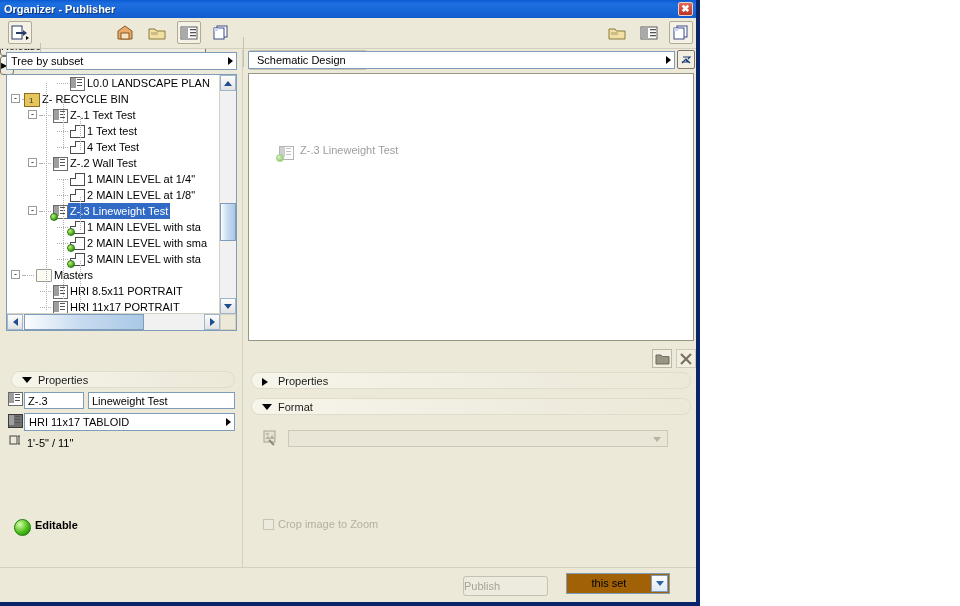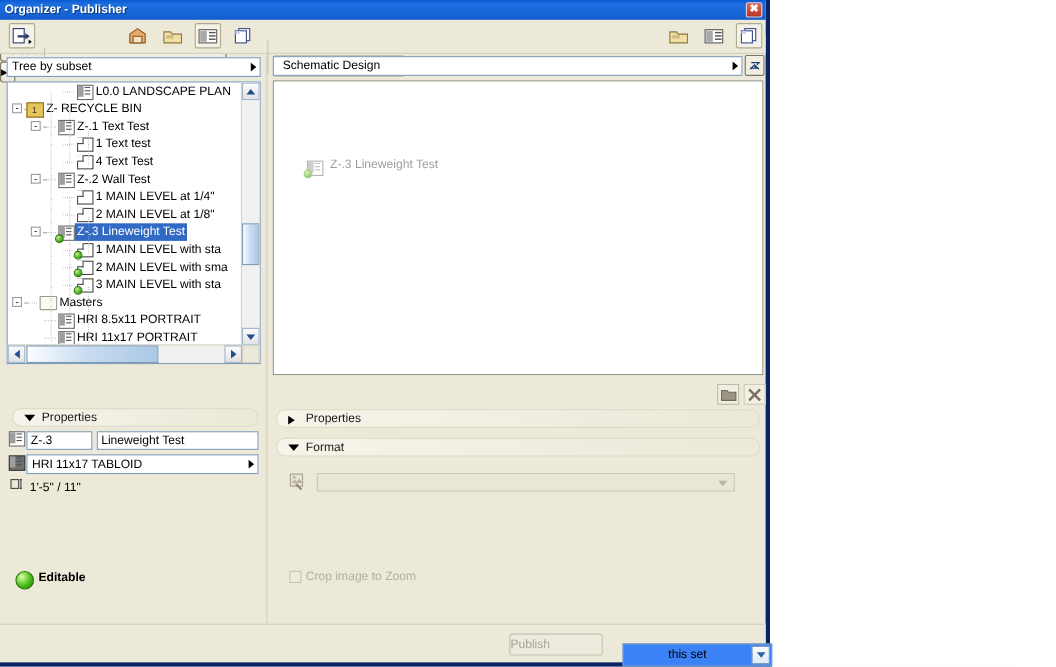--- a/index.html
+++ b/index.html
@@ -506,22 +506,22 @@
 
     <div class="btn disabled" style="left:302px; top:413px; width:120px; height:20px; line-height:18px;">Options...</div>
 
     <div style="position:absolute; left:15px; top:469px; width:11px; height:11px;
                 background:#edeade; border:1px solid #c8c3b3; box-sizing:border-box;"></div>
     <div style="position:absolute; left:30px; top:468px; font-size:11px;" class="ghost">Crop image to Zoom</div>
   </div>
 
   <div id="bottombar">
     <div class="btn disabled" style="position:absolute; left:463px; top:8px; width:85px; height:20px; line-height:18px;">Publish</div>
-    <div style="position:absolute; left:566px; top:17px; width:136px; height:21px;
-                background:#3b82f6; border:1px solid #7f9db9; box-sizing:border-box;">
+    <div style="position:absolute; left:566px; top:5px; width:104px; height:21px;
+                background:#a16207; border:1px solid #7f9db9; box-sizing:border-box;">
       <span style="display:block;text-align:center;line-height:19px;font-size:11px;padding-right:18px;">this set</span>
       <span style="position:absolute;right:1px;top:1px;width:17px;height:17px;
                    background:linear-gradient(to bottom,#fcfcfc,#dfe9f5);
                    border:1px solid #7f9db9;box-sizing:border-box;
                    display:flex;align-items:center;justify-content:center;">
         <span style="width:0;height:0;border-left:4px solid transparent;border-right:4px solid transparent;border-top:5px solid #2a63a8;"></span>
       </span>
     </div>
   </div>
 

